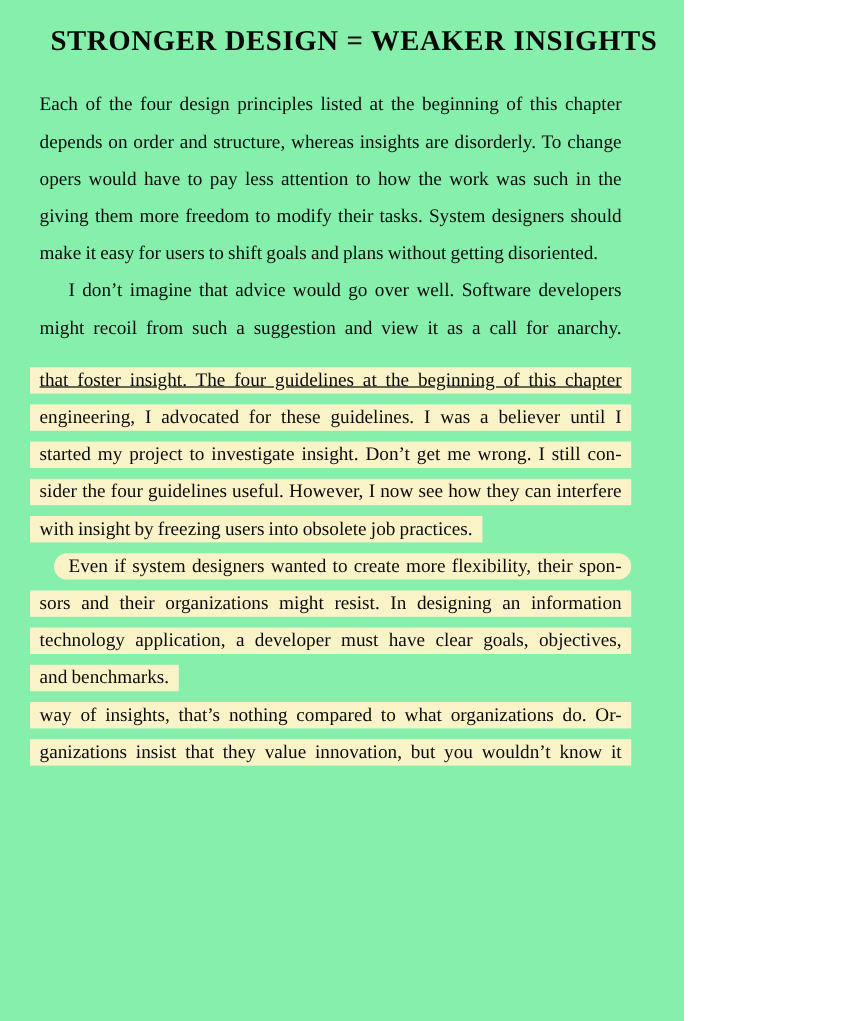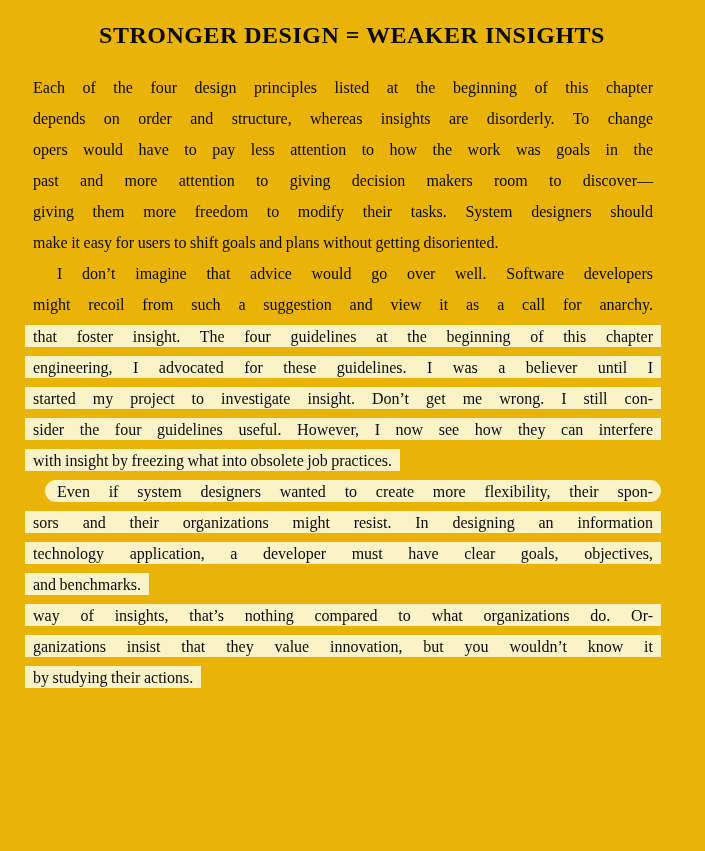--- a/index.html
+++ b/index.html
@@ -9,24 +9,24 @@
   }
   body {
     width: 705px;
     height: 851px;
     overflow: hidden;
     font-family: "Liberation Serif", "DejaVu Serif", serif;
     color: #0a0a0a;
   }
   .page {
     box-sizing: border-box;
-    width: 705px;
+    width: 570px;
     height: 851px;
     padding: 20px 52px 0 33px;
-    background: #eab308;
+    background: #86efac;
   }
   .title {
     font-size: 24px;
     line-height: 30px;
     font-weight: bold;
     text-align: center;
     letter-spacing: 0.5px;
     margin: 0 0 22px 0;
     position: relative;
     left: 9px;
@@ -45,21 +45,22 @@
   
   .line.parend {
     text-align-last: left;
   }
   
   .line.indent {
     text-indent: 24px;
   }
   
   .line.gap {
-    margin-top: 0;
+    margin-top: 12px;
+    text-decoration: underline;
   }
   
   .hl-line > .txt {
     background: var(--hl, #fbf3c8);
     padding: 2.5px 8px;
     margin: 0 -8px;
   }
   .hl-line.indent > .txt {
     padding-left: 12px;
     margin-left: -12px;
@@ -70,37 +71,35 @@
 <body style="color: rgb(10, 10, 10); background: rgb(255, 255, 255);">
 
 <div class="page">
 
   <h1 class="title">STRONGER DESIGN = WEAKER INSIGHTS</h1>
 
   <div class="body-text">
 
     <div class="line"><span class="txt">Each of the four design principles listed at the beginning of this chapter</span></div>
     <div class="line"><span class="txt">depends on order and structure, whereas insights are disorderly. To change</span></div>
-    <div class="line"><span class="txt">opers would have to pay less attention to how the work was goals in the</span></div>
-    <div class="line"><span class="txt">past and more attention to giving decision makers room to discover—</span></div>
+    <div class="line"><span class="txt">opers would have to pay less attention to how the work was such in the</span></div>
     <div class="line"><span class="txt">giving them more freedom to modify their tasks. System designers should</span></div>
     <div class="line parend"><span class="txt">make it easy for users to shift goals and plans without getting disoriented.</span></div>
 
     <div class="line indent"><span class="txt">I don’t imagine that advice would go over well. Software developers</span></div>
     <div class="line"><span class="txt">might recoil from such a suggestion and view it as a call for anarchy.</span></div>
 
     <div class="line hl-line gap"><span class="txt">that foster insight. The four guidelines at the beginning of this chapter</span></div>
     <div class="line hl-line"><span class="txt">engineering, I advocated for these guidelines. I was a believer until I</span></div>
     <div class="line hl-line"><span class="txt">started my project to investigate insight. Don’t get me wrong. I still con-</span></div>
     <div class="line hl-line"><span class="txt">sider the four guidelines useful. However, I now see how they can interfere</span></div>
-    <div class="line hl-line parend"><span class="txt">with insight by freezing what into obsolete job practices.</span></div>
+    <div class="line hl-line parend"><span class="txt">with insight by freezing users into obsolete job practices.</span></div>
 
     <div class="line hl-line indent"><span class="txt">Even if system designers wanted to create more flexibility, their spon-</span></div>
     <div class="line hl-line"><span class="txt">sors and their organizations might resist. In designing an information</span></div>
     <div class="line hl-line"><span class="txt">technology application, a developer must have clear goals, objectives,</span></div>
     <div class="line hl-line parend"><span class="txt">and benchmarks.</span></div>
 
     <div class="line hl-line"><span class="txt">way of insights, that’s nothing compared to what organizations do. Or-</span></div>
     <div class="line hl-line"><span class="txt">ganizations insist that they value innovation, but you wouldn’t know it</span></div>
-    <div class="line hl-line parend"><span class="txt">by studying their actions.</span></div>
 
   </div>
 </div>
 
 </body></html>

